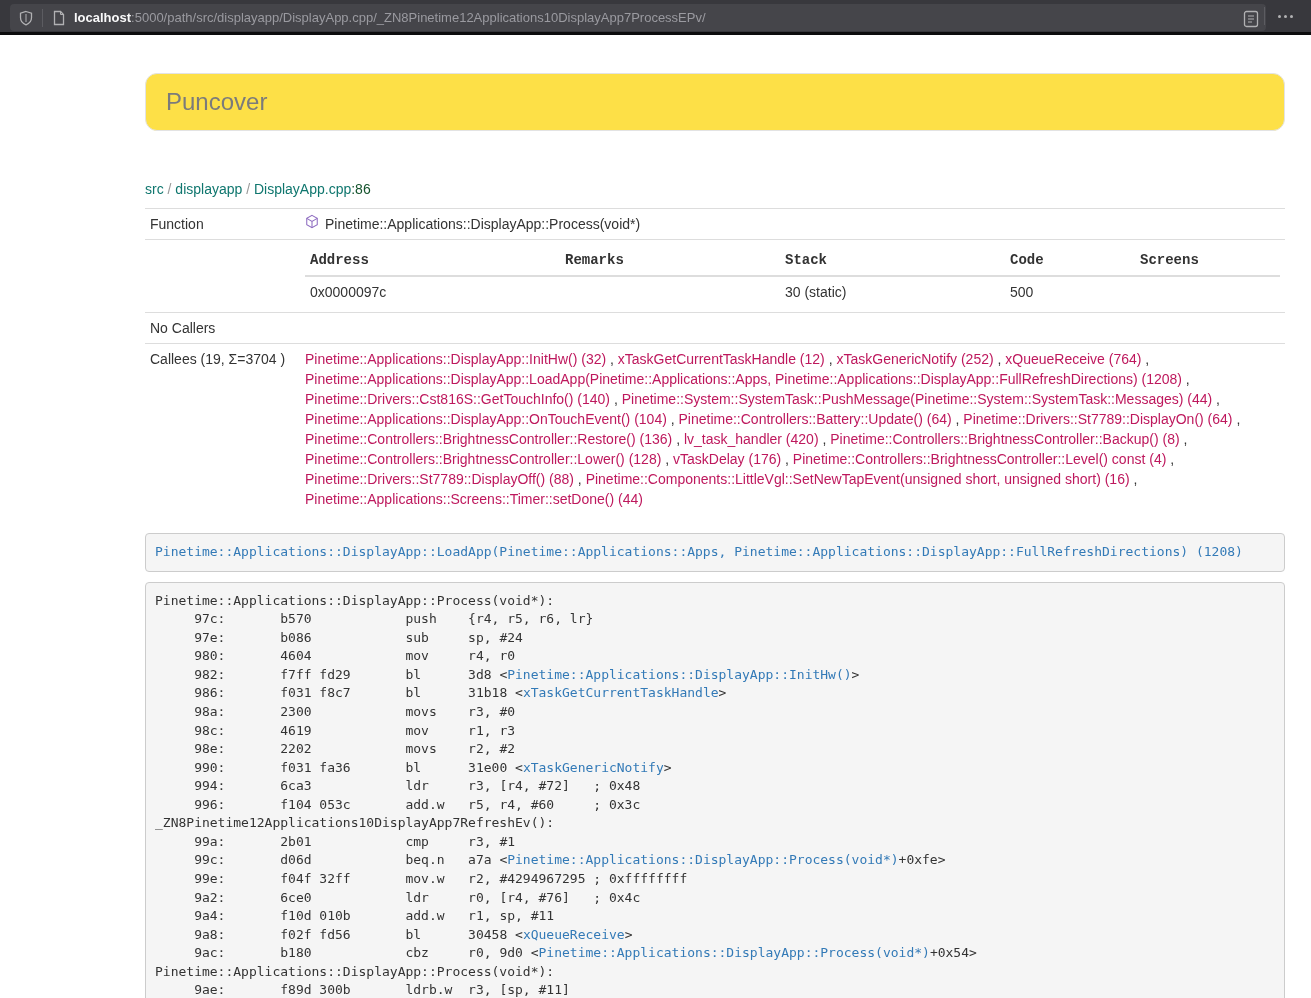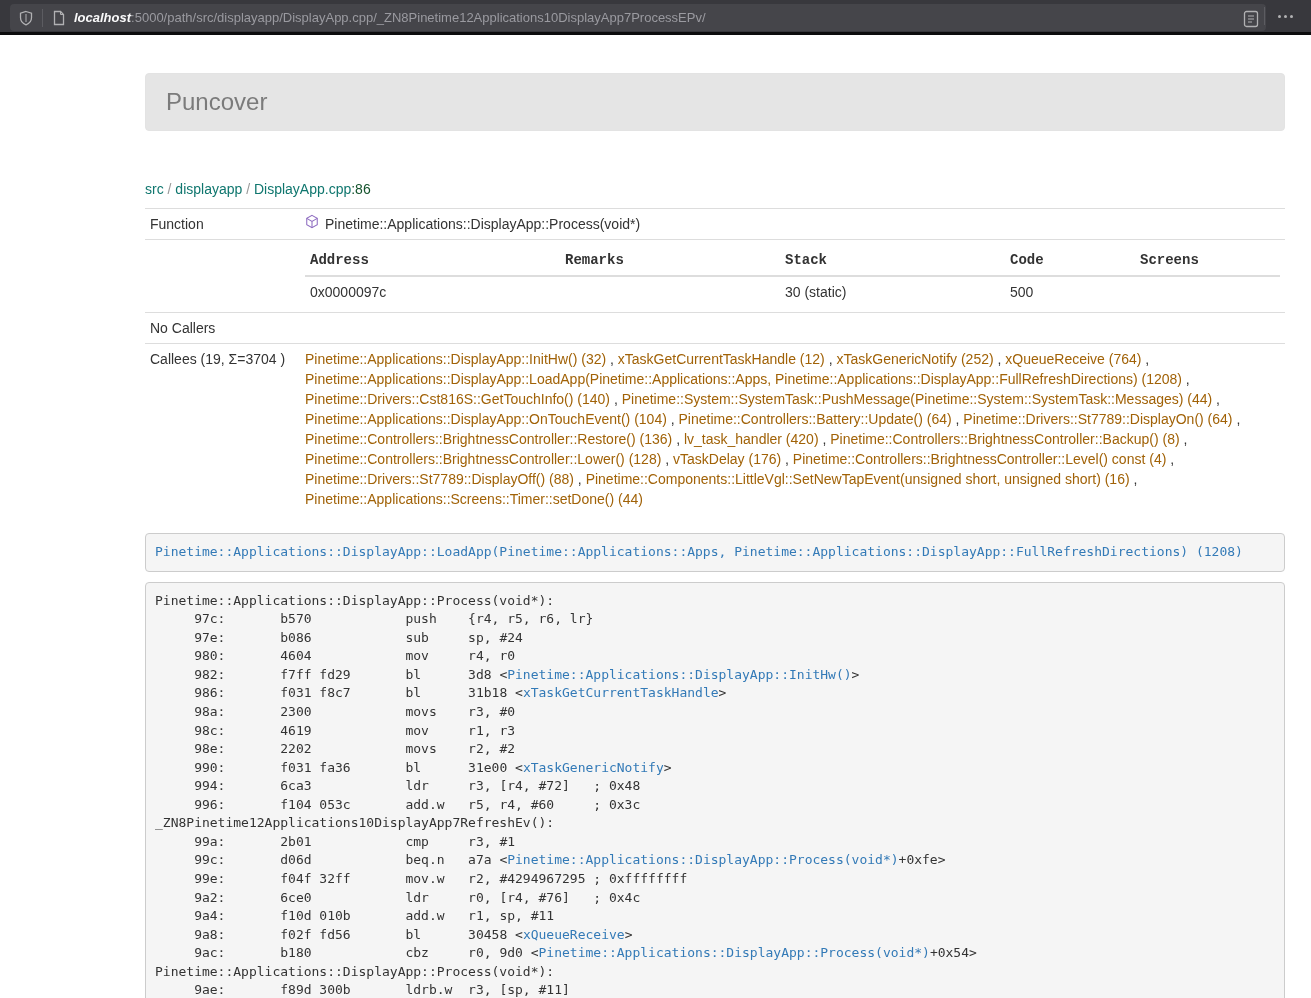--- a/index.html
+++ b/index.html
@@ -10,30 +10,30 @@
   .toolbar { position:relative; height:35px; background:#38383d;
              border-bottom:3px solid #0c0c0d; display:flex; align-items:center; }
   .urlbar { position:absolute; left:10px; right:45px; top:4px; height:27px;
             background:#45454a; border-radius:4px; display:flex; align-items:center;
             padding:0 8px; overflow:hidden; }
   .tb-icon { width:16px; height:16px; flex:0 0 auto; display:block; }
   .tb-icon svg { display:block; }
   .vdiv { width:1px; height:18px; background:#5c5c61; margin:0 8px; flex:0 0 auto; }
   .urltext { font-size:13px; color:#9a9aa0; white-space:nowrap; overflow:hidden;
              flex:1 1 auto; margin-left:7px; }
-  .urltext b { color:#f9f9fa; font-weight:bold;font-style:italic; }
+  .urltext b { color:#f9f9fa; font-weight:bold; }
   .reader-btn { margin-left:auto; flex:0 0 auto; }
   .menu-dots { display:flex; gap:3px; margin:0 10px 0 6px; }
   .menu-dots i { width:3px; height:3px; border-radius:50%; background:#b1b1b3; display:block; }
 
   
   .container { margin-left:145px; width:1140px; }
 
-  .brandbox { margin-top:38px; background:#e5e5e5; border:1px solid #e3e3e3;
-              border-radius:4px; padding:14px 20px; }
+  .brandbox { margin-top:38px; background:#fde047; border:1px solid #e3e3e3;
+              border-radius:12px; padding:14px 20px; }
   .brandbox a { font-size:24px; color:#7b7b7b; text-decoration:none; line-height:28px; }
 
   .crumbs { margin-top:48px; font-size:14px; line-height:20px; }
   .crumbs a { color:#0f766e; text-decoration:none; }
   .crumbs .sep { color:#999; }
   .crumbs .suffix { color:#14532d; }
 
   table.info { margin-top:9px; width:100%; border-collapse:collapse; font-size:14px; }
   table.info th, table.info td { padding:5px; text-align:left; vertical-align:top;
                                  border-top:1px solid #ddd; line-height:20px; }
@@ -41,21 +41,21 @@
   td.nest-cell { padding:4px 5px; }
 
   table.nested { width:100%; border-collapse:collapse; table-layout:fixed; }
   table.nested th { font-weight:bold; border-bottom:2px solid #ddd; border-top:0;
                     padding:5px; line-height:20px; text-align:left;font-family:Liberation Mono, monospace; }
   table.nested td { border-top:1px solid #ddd; padding:5px; line-height:20px;margin-top:28px; }
 
   .fn-name { display:inline-flex; align-items:center; gap:6px; }
   .cube { flex:0 0 auto; }
 
-  a.sym { color:#a16207; text-decoration:none; }
+  a.sym { color:#be185d; text-decoration:none; }
   .callees-cell .comma { color:#333; }
 
   pre.block { background:#f5f5f5; border:1px solid #ccc; border-radius:4px;
               padding:9px; font-family:"DejaVu Sans Mono", monospace;
               font-size:13px; line-height:18.57px; color:#333;
               white-space:pre; overflow:hidden; tab-size:8; -moz-tab-size:8; }
   pre.banner { margin-top:19px; }
   pre.codeblock { margin-top:10px; }
   .code-line { white-space:pre; tab-size:8; -moz-tab-size:8; }
   pre.block a { color:#337ab7; text-decoration:none; }

